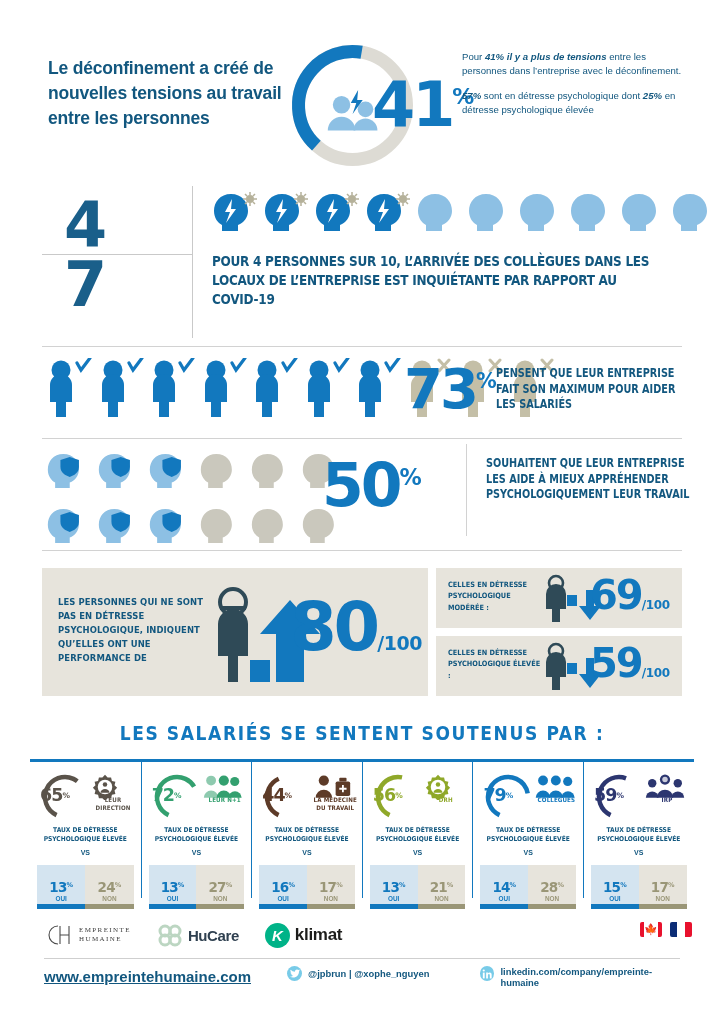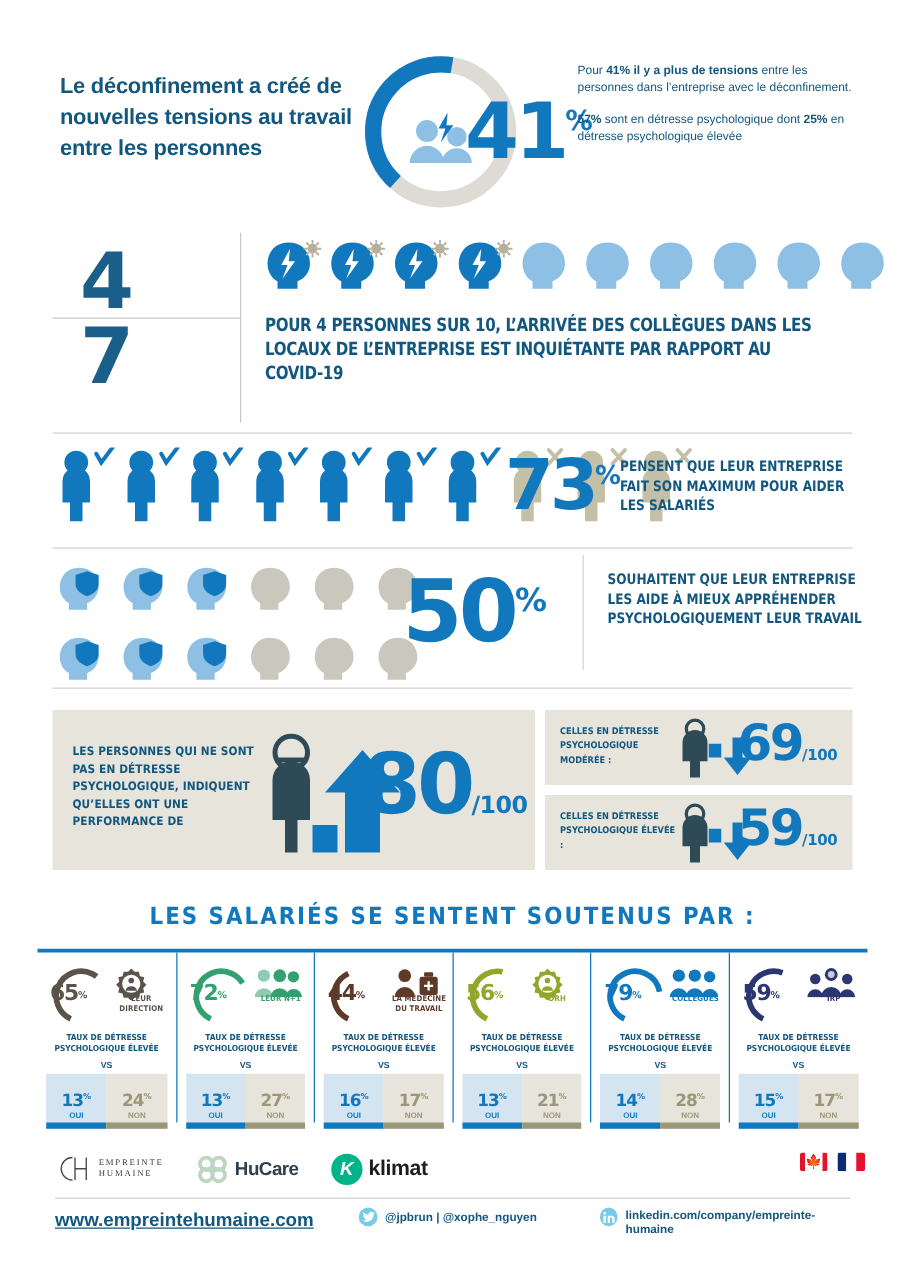--- a/index.html
+++ b/index.html
@@ -17,21 +17,21 @@
   .sec-header { position: absolute; left: 0; top: 38px; width: 623px; height: 140px; }
   .head-title {
     position: absolute; left: 48px; top: 18px; width: 245px;
     font-size: 17.5px; font-weight: bold; line-height: 1.42;
     color: #12577f; letter-spacing: -0.2px;
   }
   .donut-wrap { position: absolute; left: 285px; top: 0px; width: 135px; height: 135px; }
   .head-right { position: absolute; left: 462px; top: 12px; width: 230px; }
   .head-right p { font-size: 9.6px; line-height: 1.45; color: #12577f; }
   .head-right p.p2 { margin-top: 11px; }
-  .head-right b { font-weight: bold; }
+  .head-right b { font-weight: bold; font-style: italic; }
   .big41 {
     position: absolute; left: 372px; top: 30px;
     font-size: 62px; font-weight: bold; color: #1278be;
     letter-spacing: -3px; font-family: "DejaVu Sans", sans-serif;
   }
   .big41 .pc { font-size: 22px; vertical-align: super; letter-spacing: 0; }
 
   
   .sec-four { position: absolute; left: 0; top: 186px; width: 724px; height: 152px; }
   .four-num, .ten-num {
@@ -135,21 +135,21 @@
   .card-sub {
     margin-top: 6px; text-align: center; font-size: 6.6px; font-weight: bold;
     line-height: 1.35; color: #12577f;
     font-family: "DejaVu Sans Condensed","Liberation Sans Narrow","Liberation Sans", sans-serif;
   }
   .vs-wrap { position: relative; margin-top: 5px; height: 8px; }
   .vs-lbl {
     position: absolute; left: 0; right: 0; text-align: center; top: 0;
     font-size: 7px; font-weight: bold; color: #12577f;
   }
-  .bars { position: relative; margin: 2px 7px 16px 7px; height: 56px; display: flex; }
+  .bars { position: relative; margin: 2px 7px 16px 7px; height: 56px; display: flex; align-items: center; }
   .bar { position: relative; width: 50%; height: 44px; }
   .bar.oui { background: #d4e4f0; }
   .bar.non { background: #e7e4dc; }
   .bar-foot { position: absolute; left: 0; bottom: 0; width: 100%; height: 5px; }
   .bar.oui .bar-foot { background: #1278be; }
   .bar.non .bar-foot { background: #9a9677; }
   .bar-num {
     position: absolute; left: 0; width: 100%; top: 14px; text-align: center;
     font-family: "DejaVu Sans", sans-serif; font-weight: bold; font-size: 13.5px;
     letter-spacing: -0.8px;
@@ -380,21 +380,21 @@
     <path d="M19 4 C8 4 2 12 2 21 C2 28 6 33 10 35 v6 h16 v-6 c6 -2 10 -8 10 -14 C36 12 30 4 19 4 z" fill="#cac8bd"></path>
     </svg></span>
           <span><svg width="42" height="42" viewBox="0 0 46 45">
     <path d="M19 4 C8 4 2 12 2 21 C2 28 6 33 10 35 v6 h16 v-6 c6 -2 10 -8 10 -14 C36 12 30 4 19 4 z" fill="#cac8bd"></path>
     </svg></span>
           <span><svg width="42" height="42" viewBox="0 0 46 45">
     <path d="M19 4 C8 4 2 12 2 21 C2 28 6 33 10 35 v6 h16 v-6 c6 -2 10 -8 10 -14 C36 12 30 4 19 4 z" fill="#cac8bd"></path>
     </svg></span>
         </div>
       </div>
-    <div class="stat-big" style="left:322px;top:8px;font-size:69px;"><span>50</span><span class="pc">%</span></div>
+    <div class="stat-big" style="left:322px;top:8px;font-size:60px;"><span>50</span><span class="pc">%</span></div>
     <div class="divline" style="left:466px;top:2px;width:1px;height:92px;"></div>
     <div class="stat-text" style="left:486px;top:14px;width:225px;">SOUHAITENT QUE LEUR ENTREPRISE LES AIDE À MIEUX APPRÉHENDER PSYCHOLOGIQUEMENT LEUR TRAVAIL</div>
     <div class="divline" style="left:42px;top:108px;width:640px;"></div>
   </div>
 
   <div class="sec-80">
     <div class="panel-main">
       <div class="pm-text">LES PERSONNES QUI NE SONT PAS EN DÉTRESSE PSYCHOLOGIQUE, INDIQUENT QU’ELLES ONT UNE PERFORMANCE DE</div>
       <svg width="130" height="104" viewBox="0 0 130 104" style="position:absolute;left:162px;top:16px;">
         <circle cx="29" cy="18" r="13" fill="none" stroke="#2f4a57" stroke-width="4"></circle>

